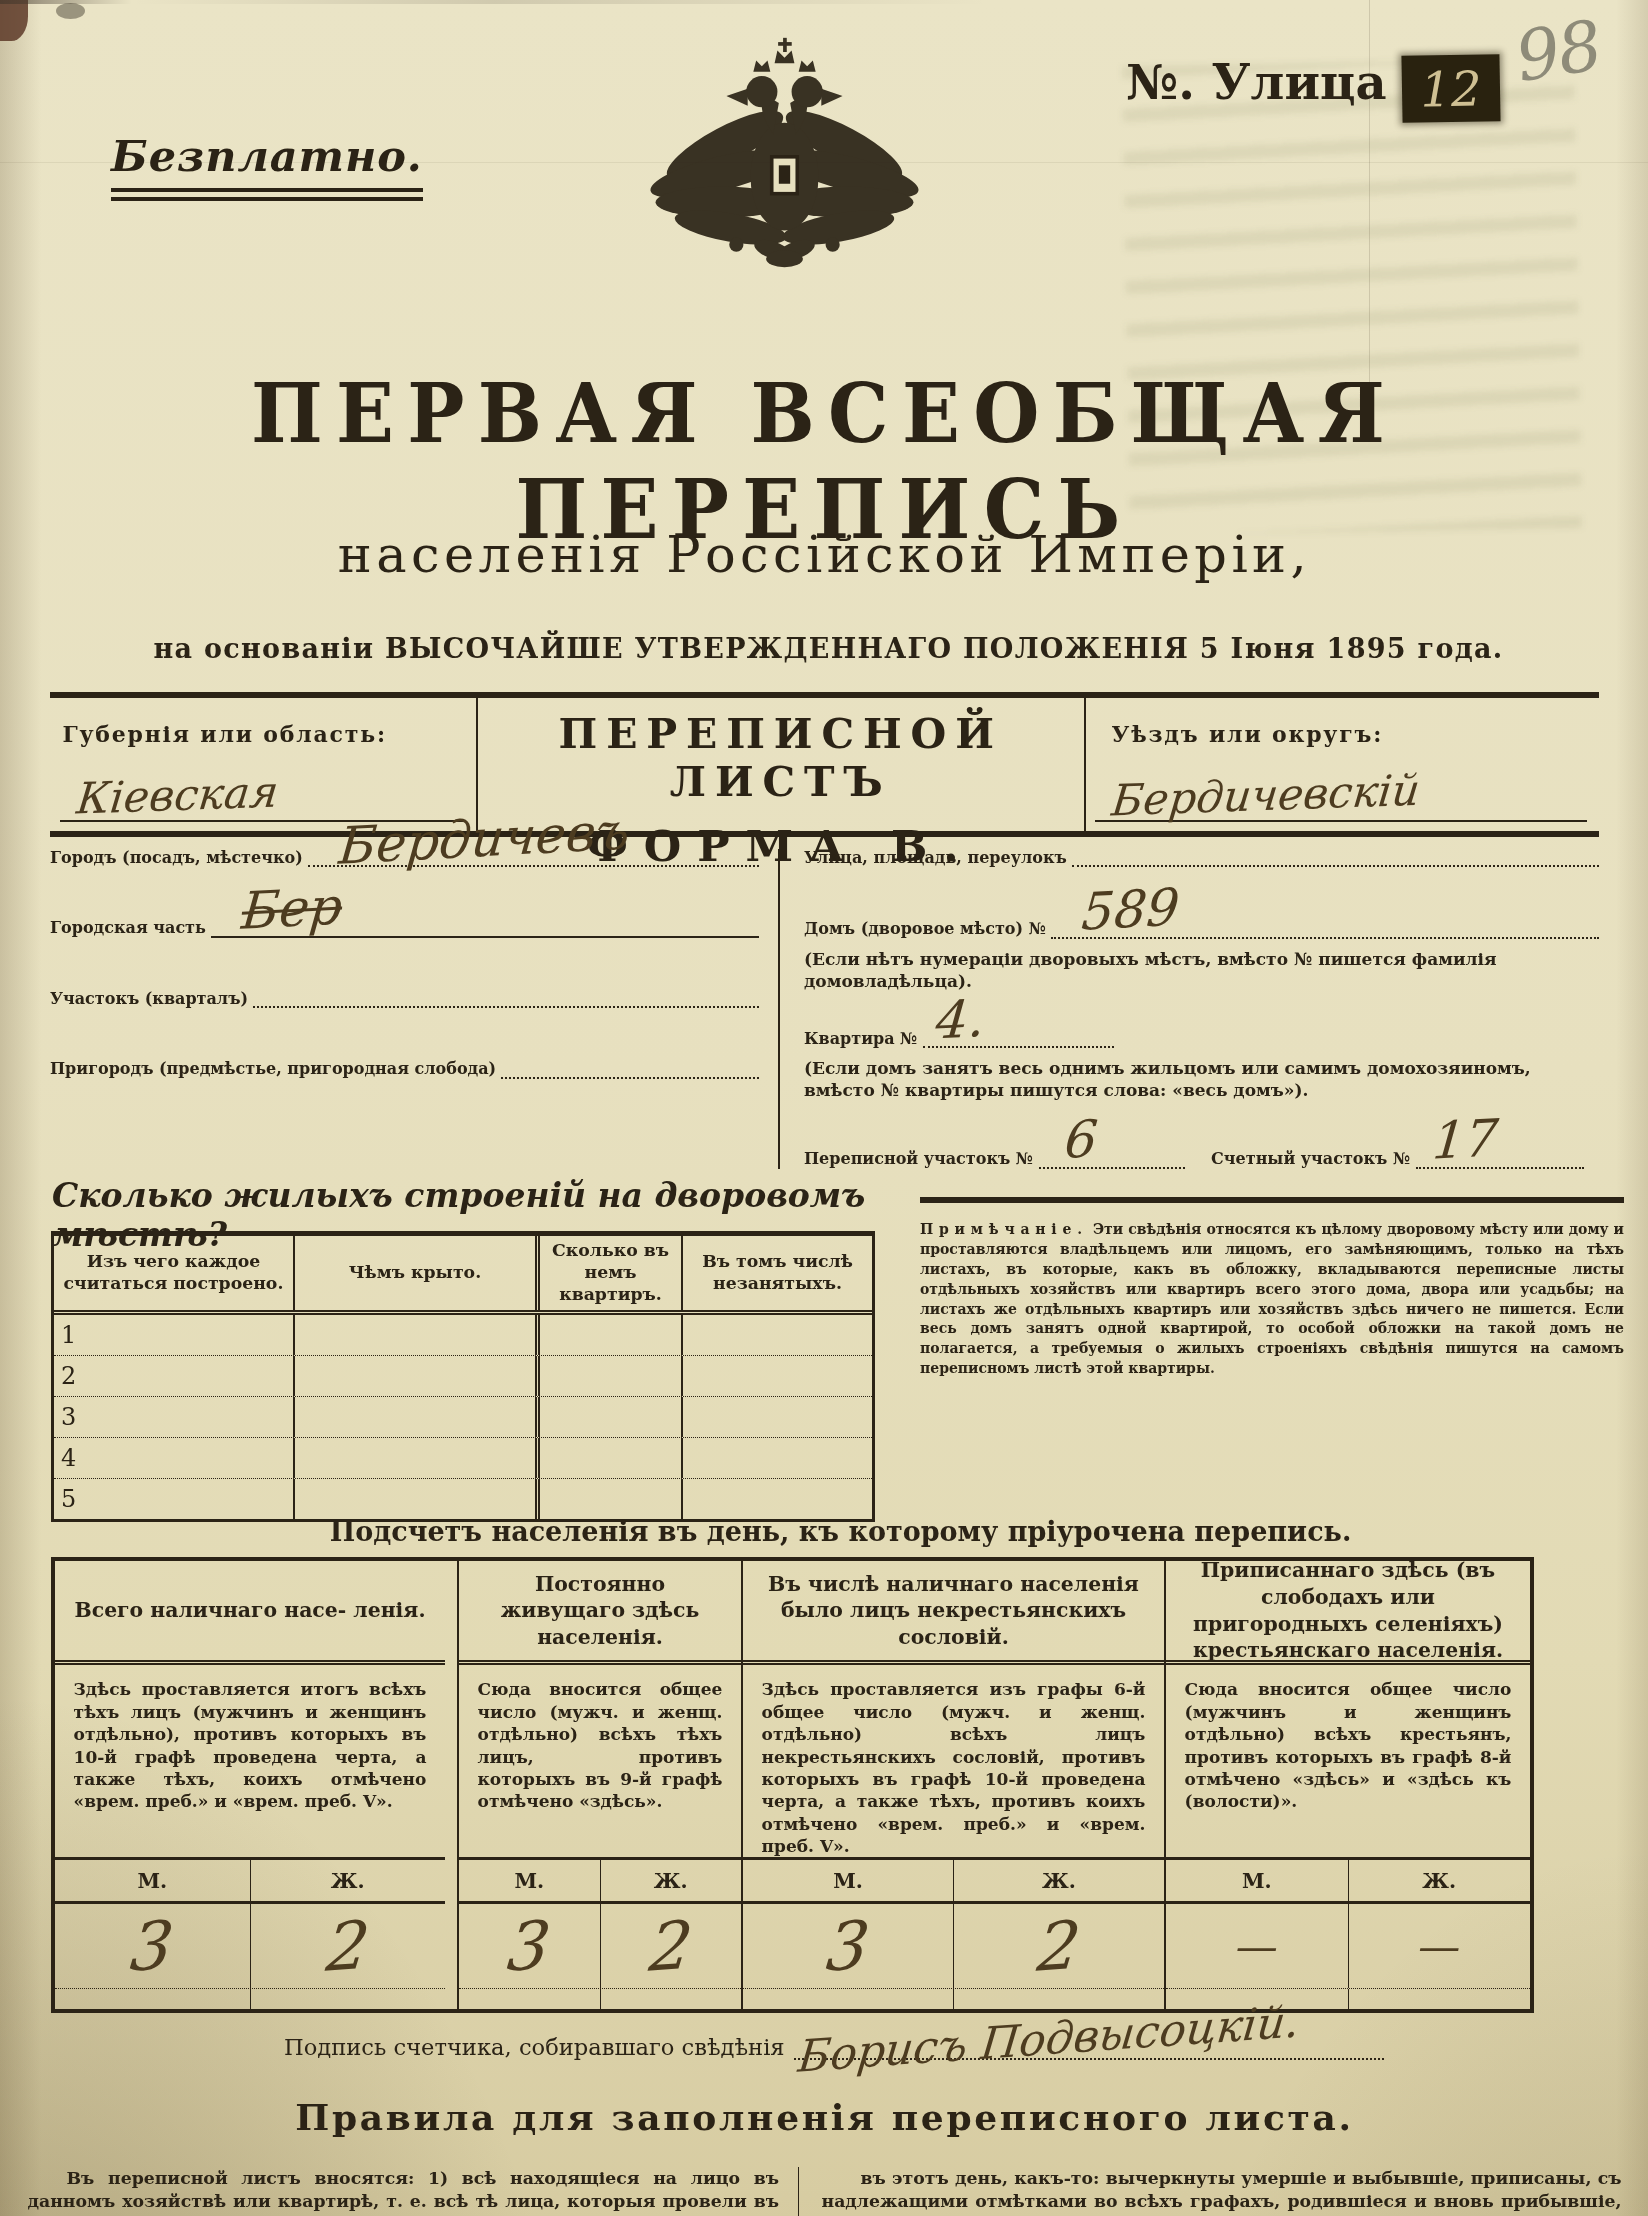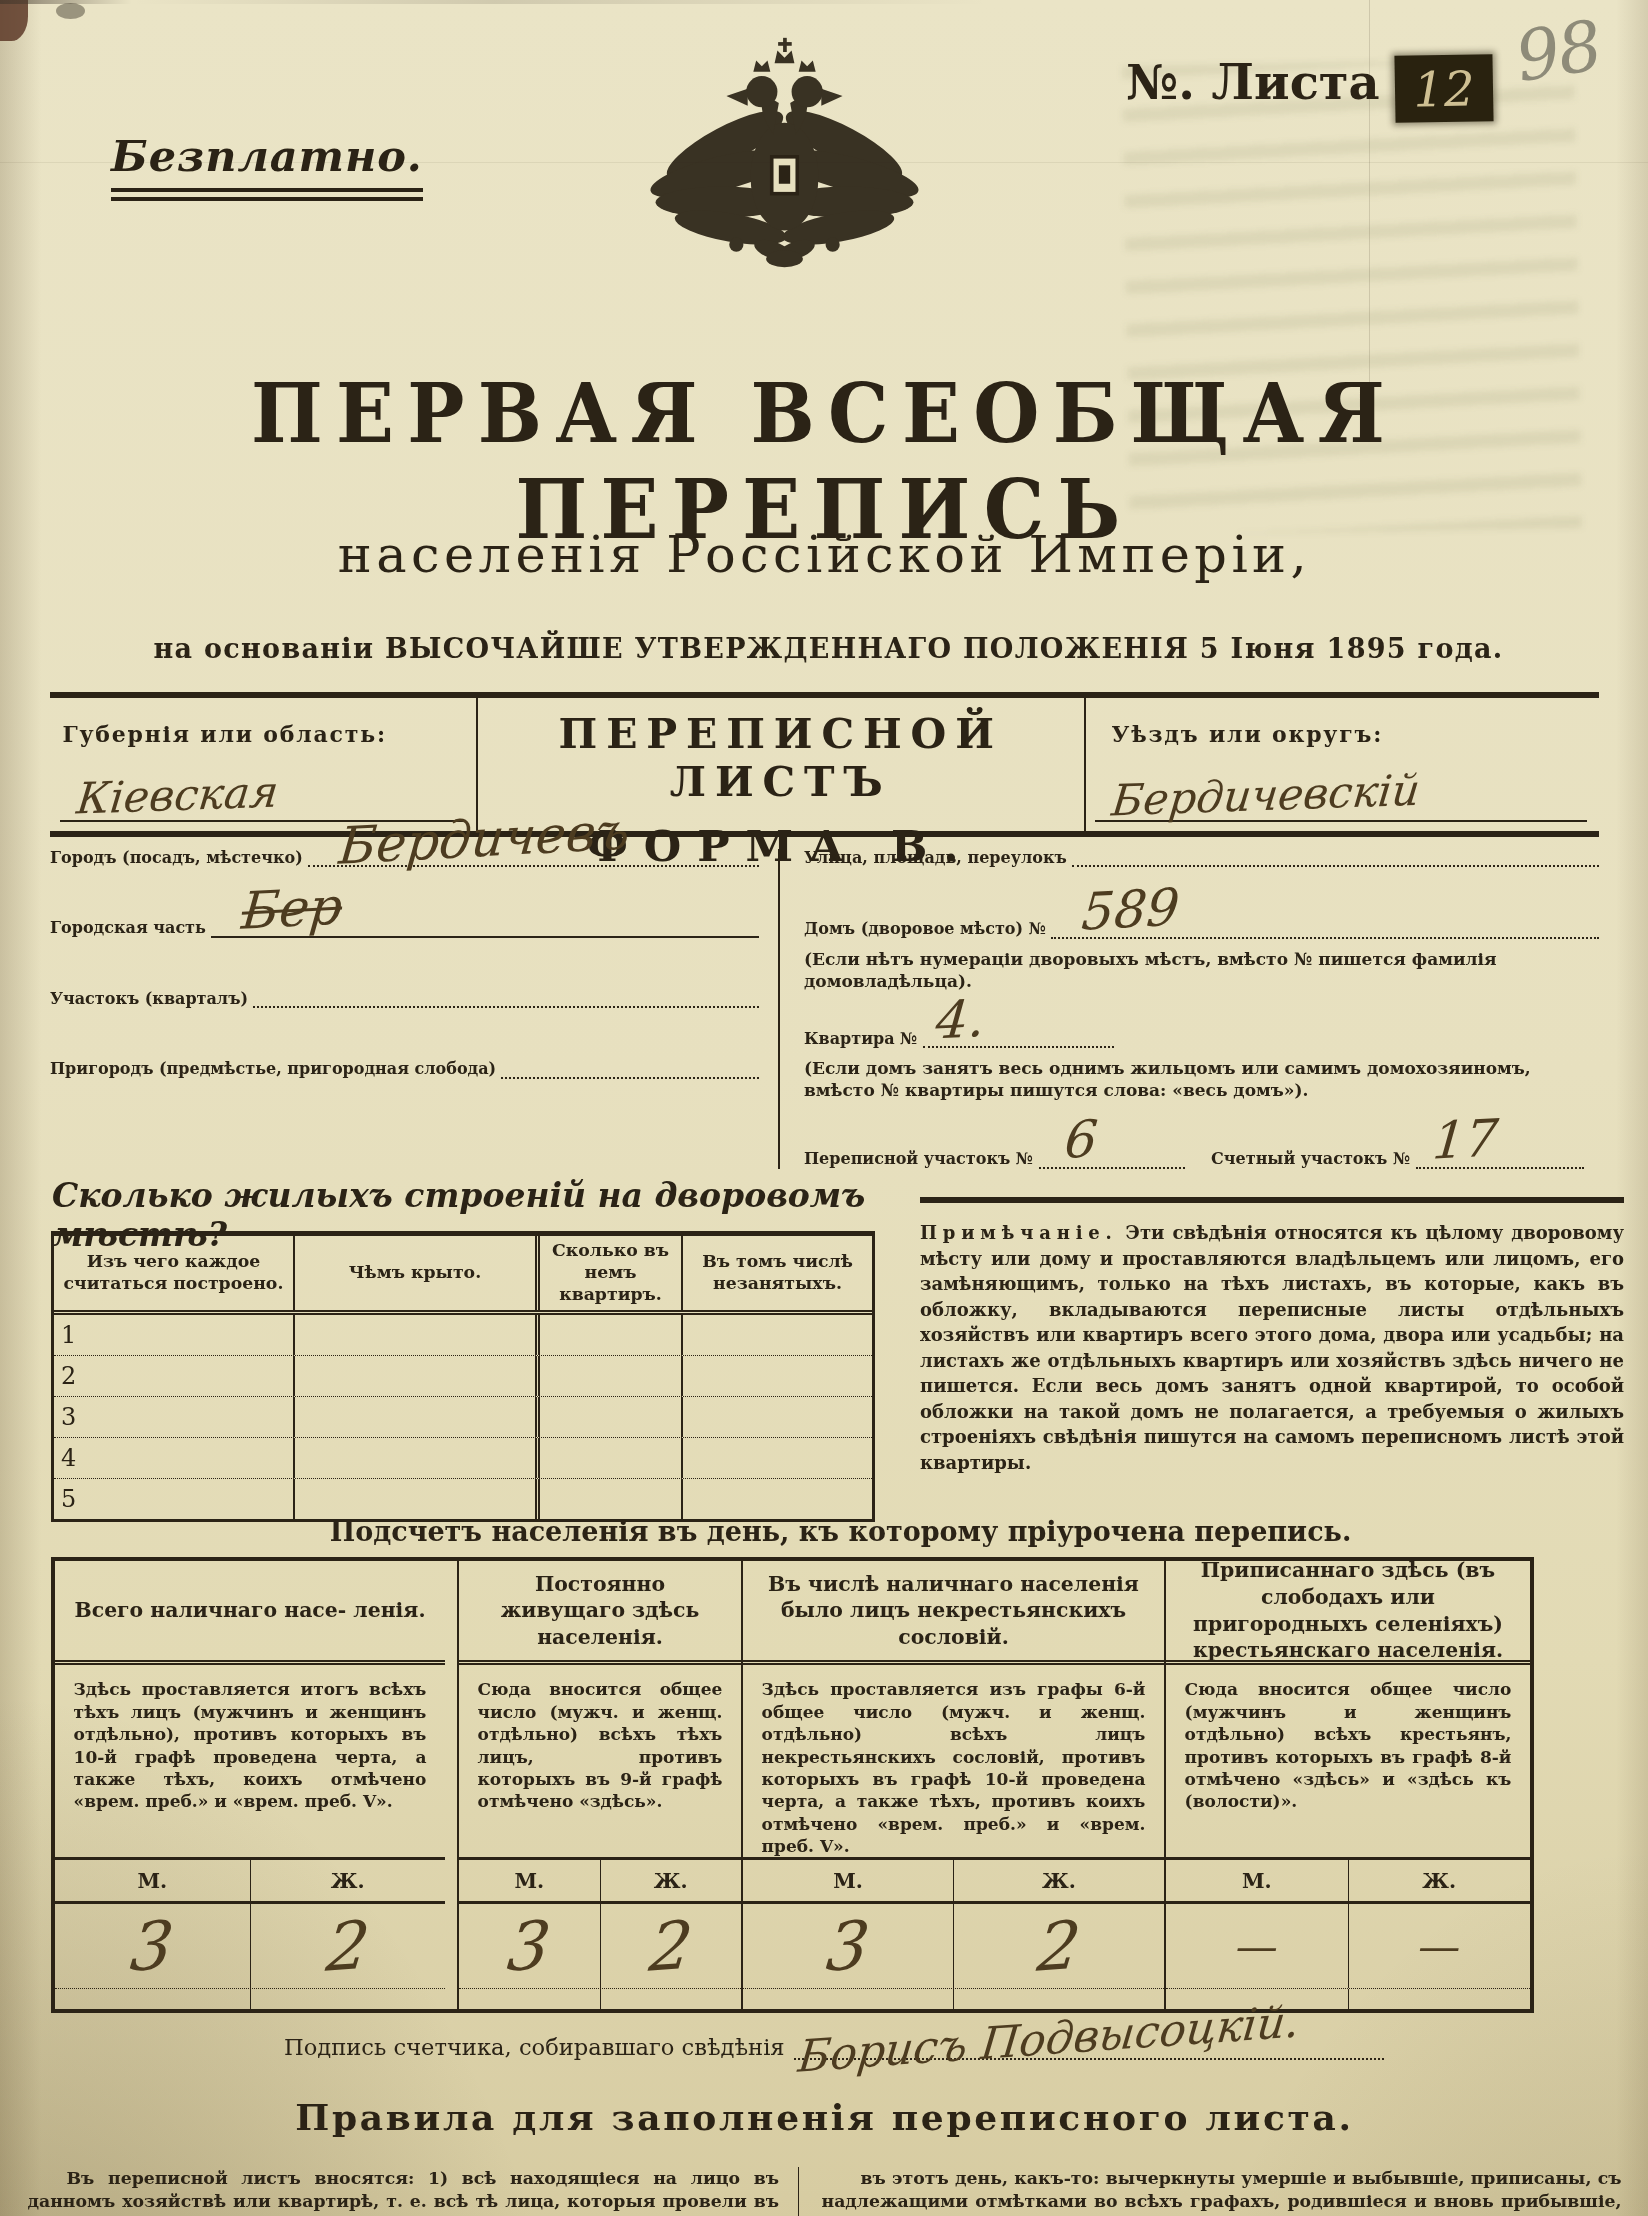--- a/index.html
+++ b/index.html
@@ -81,21 +81,21 @@
   .bt-row:last-child{border-bottom:none;}
   .bt-row > div{box-sizing:border-box;}
   .bc1{width:239px;}
   .bc2{width:242px;border-left:2.2px solid #2b2316;}
   .bc3{width:146px;border-left:5.8px double #2b2316;}
   .bc4{flex:1;border-left:2.2px solid #2b2316;}
   .bt-num{font-size:24px;padding:6.2px 0 0 7px;}
 
   
   .note-rule{position:absolute;left:920px;top:1197px;width:704px;height:5.8px;background:#2b2316;}
-  .note-block{position:absolute;left:920px;top:1220px;width:704px;font-size:18px;line-height:1.42;text-align:justify;font-weight:bold;}
+  .note-block{position:absolute;left:920px;top:1220px;width:704px;font-size:14px;line-height:1.42;text-align:justify;font-weight:bold;}
   .note-label{letter-spacing:5.8px;}
 
   
   .count-head{position:absolute;left:16px;top:1516px;width:100%;text-align:center;font-size:27px;font-weight:bold;}
   .ctable{position:absolute;left:51px;top:1557px;width:1483px;border:4px solid #2b2316;display:flex;box-sizing:border-box;}
   .ccol{display:flex;flex-direction:column;box-sizing:border-box;}
   .ccol + .ccol{border-left:2.7px solid #2b2316;}
   .cc1{width:390px;} .cc2{width:284px;margin-left:12px;} .cc3{width:423px;} .cc4{flex:1;}
   .c-header{height:104px;display:flex;align-items:center;justify-content:center;text-align:center;font-size:20.4px;font-weight:bold;line-height:1.3;padding:2.7px 17px;border-bottom:5.3px double #2b2316;box-sizing:border-box;}
   .c-desc{height:195px;font-size:17px;font-weight:bold;line-height:1.32;padding:13.3px 18.6px 3.5px;text-align:justify;border-bottom:3.1px solid #2b2316;box-sizing:border-box;}
@@ -174,21 +174,21 @@
         <circle cx="66" cy="148" r="5"></circle>
         <circle cx="134" cy="148" r="5"></circle>
       </g>
 
       <rect x="91" y="86" width="18" height="26" fill="#e7e0bf" stroke="#2b2316" stroke-width="2.5"></rect>
       <rect x="96" y="92" width="8" height="13" fill="#2b2316"></rect>
     </svg>
   </div>
 
   <div class="sheetno">
-    <span class="sheetno-label">№. Листа</span>
+    <span class="sheetno-label">№. Улица</span>
     <span class="stamp-box">
       <span class="stamp-num">12</span>
     </span>
   </div>
 
   <div class="pencil">98</div>
 
   <div class="title1">ПЕРВАЯ ВСЕОБЩАЯ ПЕРЕПИСЬ</div>
   <div class="title2">населенія Россійской Имперіи,</div>
   <div class="title3">на основаніи ВЫСОЧАЙШЕ УТВЕРЖДЕННАГО ПОЛОЖЕНІЯ 5 Іюня 1895 года.</div>

